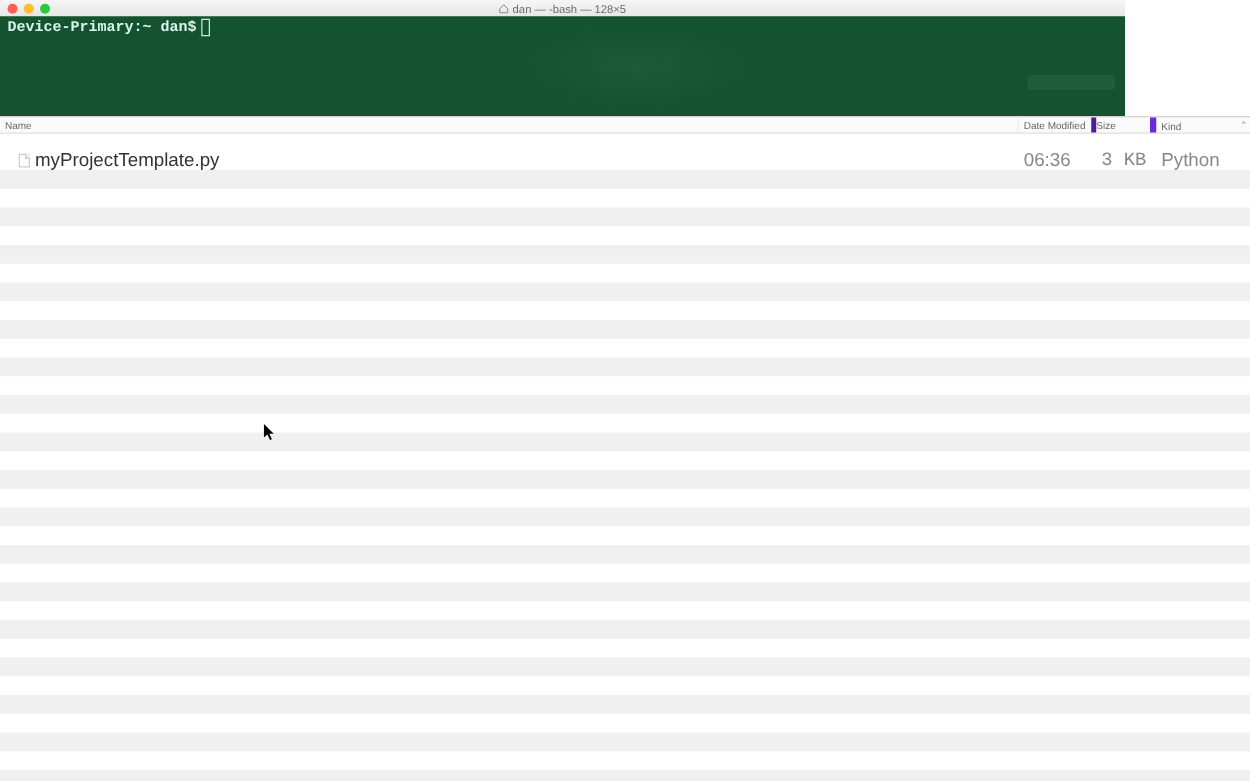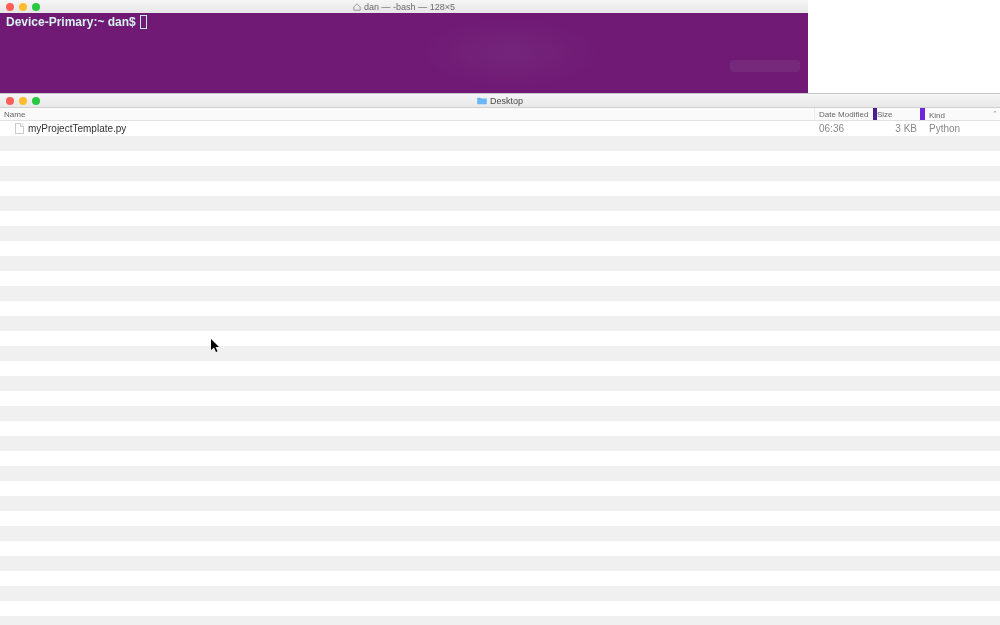--- a/index.html
+++ b/index.html
@@ -6,23 +6,23 @@
     body {
       width: 1000px;
       height: 625px;
       font-family: -apple-system, BlinkMacSystemFont, "Helvetica Neue", Arial, sans-serif;
       overflow: hidden;
       background: #fff;
     }
 
     
     .terminal-window {
-      width: 808px;
+      width: 900px;
       height: 93px;
-      background: #701a75;
+      background: #14532d;
       position: relative;
     }
     .terminal-titlebar {
       height: 13px;
       background: linear-gradient(#f6f6f6, #e6e6e6);
       display: flex;
       align-items: center;
       padding: 0 6px;
       gap: 4px;
       position: relative;
@@ -51,21 +51,21 @@
       align-items: center;
       gap: 3px;
     }
     .home-icon {
       width: 8px; height: 8px;
       display: inline-block;
     }
     .terminal-body {
       padding: 2px 6px;
       color: #d8f3ef;
-      font-family: Liberation Sans, sans-serif;
+      font-family: Liberation Mono, monospace;
       font-size: 12px;
       font-weight: bold;
       display: flex;
       align-items: center;
     }
     .terminal-cursor {
       display: inline-block;
       width: 7px;
       height: 14px;
       border: 1px solid #bfeee7;
@@ -145,28 +145,28 @@
     .finder-rows {
       position: absolute;
       top: 27px;
       left: 0;
       right: 0;
       bottom: 0;
     }
     .finder-row {
       height: 15px;
       display: flex;
-      font-size: 10px;
+      font-size: 15px;
       color: #333;
       align-items: center;
     }
     .finder-row.alt { background: #f0f0f0; }
     .finder-row .rc-name { flex: 1; padding-left: 15px; display: flex; align-items: center; gap: 4px;}
     .finder-row .rc-date { width: 62px; padding-left: 4px; color: #888;}
-    .finder-row .rc-size { width: 48px; padding-right: 8px; text-align: right; color: #888;}
+    .finder-row .rc-size { width: 48px; padding-right: 8px; text-align: right; color: #888; font-family: Liberation Mono, monospace;}
     .finder-row .rc-kind { width: 75px; padding-left: 4px; color: #888;}
     .file-icon {
       width: 9px; height: 11px;
       border: 1px solid #ccc;
       background: #fff;
       position: relative;
     }
     .file-icon::after {
       content: "";
       position: absolute;
@@ -206,35 +206,20 @@
   </div>
   <div class="terminal-body">
     <span>Device-Primary:~ dan$</span>
     <span class="terminal-cursor"></span>
   </div>
   <div class="terminal-glow"></div>
   <div class="terminal-scrollbar-hint"></div>
 </div>
 
 <div class="finder-window">
-  <div class="finder-titlebar">
-    <div class="traffic-lights">
-      <div class="traffic-light tl-red"></div>
-      <div class="traffic-light tl-yellow"></div>
-      <div class="traffic-light tl-green"></div>
-    </div>
-    <div class="finder-title">
-      <span class="folder-icon">
-        <svg viewBox="0 0 12 10" width="10" height="8">
-            <path d="M0 1 L4 1 L5 2 L12 2 L12 9 L0 9 Z" fill="#6ab7f5"></path>
-          </svg>
-      </span>
-      <span>Desktop</span>
-    </div>
-  </div>
 
   <div class="finder-headers">
     <div class="col-name">
       <span>Name</span>
     </div>
     <div class="col-date">
       <span>Date Modified</span>
     </div>
     <div class="col-size">
       <span>Size</span>

